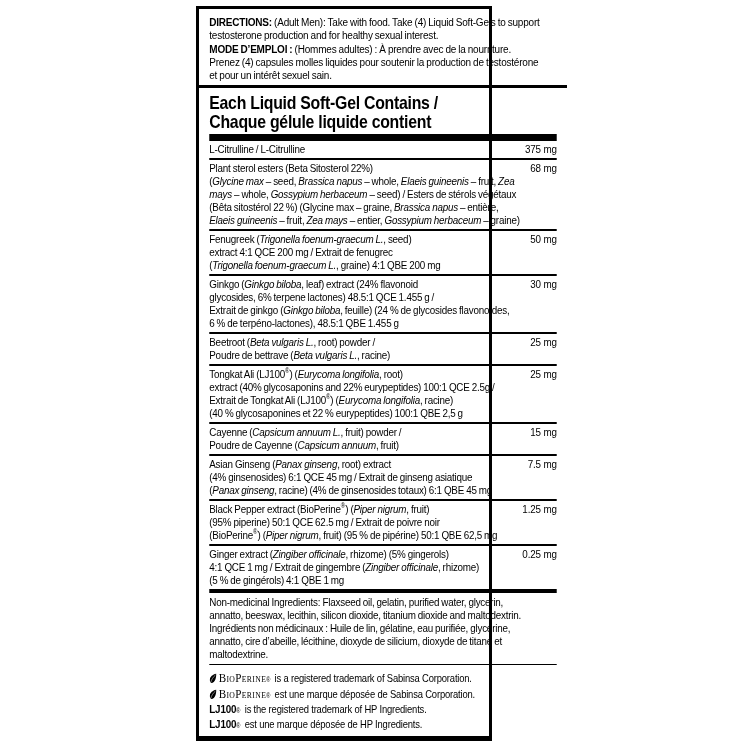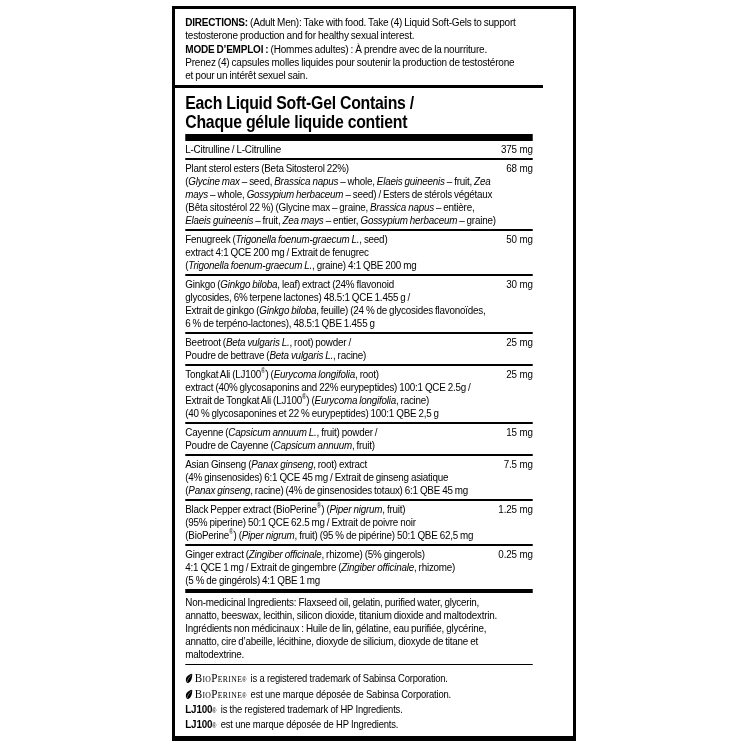--- a/index.html
+++ b/index.html
@@ -8,23 +8,23 @@
     width: 750px;
     height: 750px;
     background: #ffffff;
     overflow: hidden;
     font-family: "Liberation Sans", sans-serif;
     color: #000;
     -webkit-font-smoothing: antialiased;
   }
   .label-box {
     position: absolute;
-    left: 172px;
+    left: 196px;
     top: 6px;
-    width: 404px;
+    width: 296px;
     box-sizing: border-box;
     border: 3px solid #000;
     border-bottom-width: 5px;
     background: #fff;
   }
   
   .condense {
     width: 430px;
     transform: scaleX(0.8558);
     transform-origin: 0 0;

